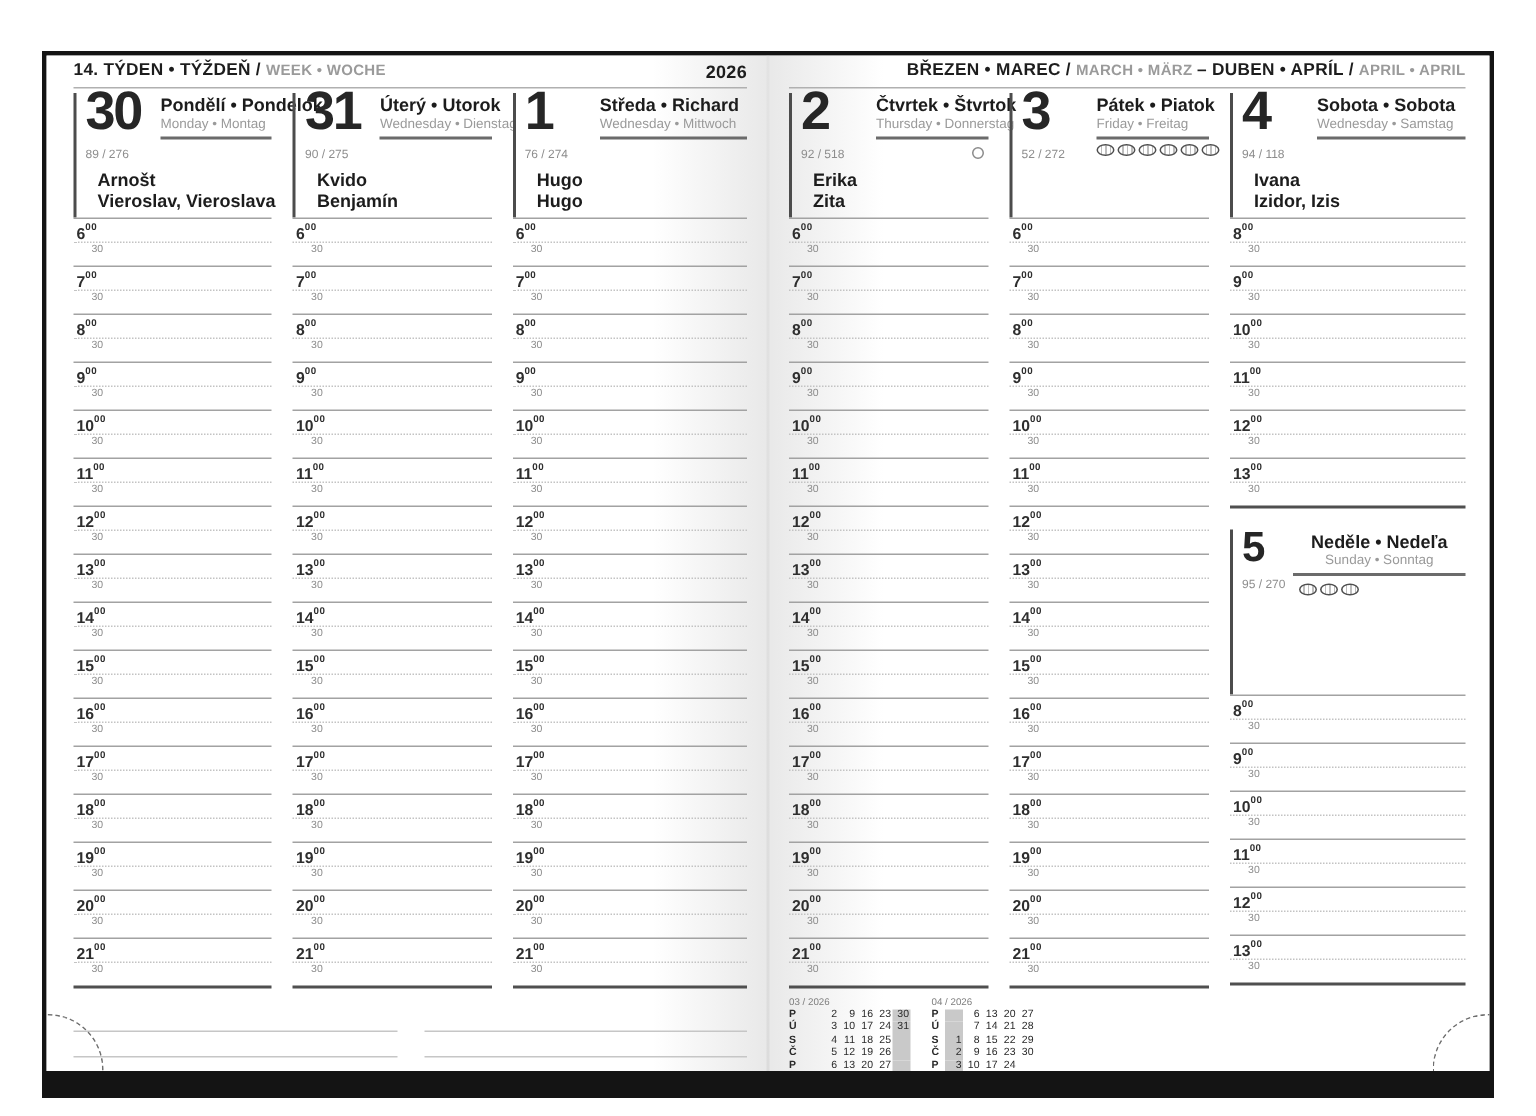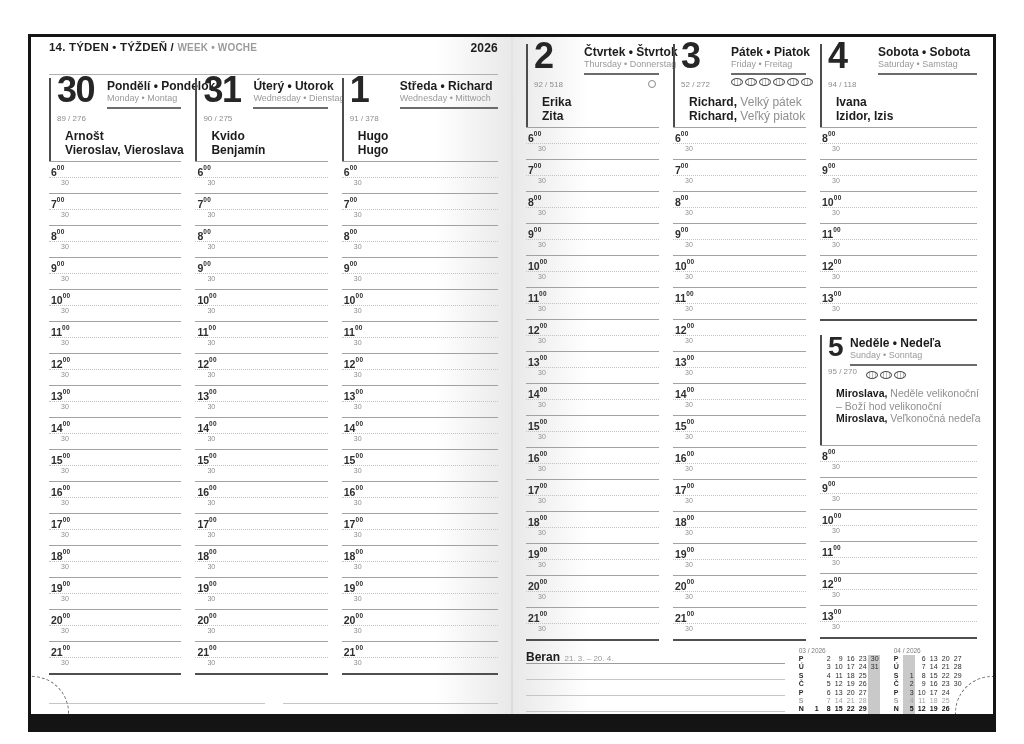--- a/index.html
+++ b/index.html
@@ -4,21 +4,21 @@
 <style>
   html,body{margin:0;padding:0;background:#ffffff;font-family:"Liberation Sans",sans-serif;}
   .canvas{position:relative;width:1024px;height:744px;background:#fff;overflow:hidden;}
   .spread{position:absolute;left:28px;top:34px;width:968px;height:698px;box-sizing:border-box;
           border:3px solid #141414;border-bottom:18px solid #141414;background:#fff;overflow:hidden;}
   .pages{position:relative;display:flex;width:100%;height:100%;}
   .page{position:relative;width:50%;height:100%;box-sizing:border-box;padding:4px 14px 0 18px;}
   .page.left{background:linear-gradient(to right,#ffffff 0%,#ffffff 84%,#e9e9e9 99.5%);}
   .page.right{background:linear-gradient(to left,#ffffff 0%,#ffffff 84%,#e9e9e9 99.5%);padding:4px 16px 0 14px;}
 
-  .page-head{position:relative;height:14px;border-bottom:1.5px solid #b0b0b0;padding-bottom:19px;
+  .page-head{position:relative;height:14px;border-bottom:1.5px solid #b0b0b0;padding-bottom:3px;
              font-size:11.5px;font-weight:bold;color:#1d1d1d;letter-spacing:.2px;white-space:nowrap;}
   .page-head .sub{font-weight:bold;color:#9a9a9a;font-size:10px;}
   .page-head .year{position:absolute;right:0;top:0;font-size:12px;color:#1d1d1d;}
   .page.right .page-head{text-align:right;}
 
   .cols{display:flex;gap:14px;margin-top:3px;}
   .day-col{flex:1 1 0;min-width:0;}
   .day-col.wide{flex:1.18 1 0;}
 
   .day-header{position:relative;height:83px;border-left:2px solid #4c4c4c;padding-left:6px;box-sizing:border-box;}
@@ -37,21 +37,21 @@
 
   .time-grid{border-bottom:2px solid #4f4f4f;}
   .hour{position:relative;height:31px;border-top:1.5px solid #a2a2a2;}
   .hour .h-num{position:absolute;left:2px;top:2px;font-size:10.5px;font-weight:bold;color:#2e2e2e;}
   .hour .h-num sup{font-size:6.5px;vertical-align:6px;letter-spacing:.3px;}
   .hour .half-line{position:absolute;left:0;right:0;top:15px;border-top:1px dotted #c3c3c3;}
   .hour .h-half{position:absolute;left:12px;top:17px;font-size:7px;color:#8d8d8d;}
 
   .sunday-wrap{margin-top:14px;height:110px;position:relative;border-left:2px solid #4c4c4c;padding-left:6px;box-sizing:border-box;}
   .sunday-wrap .day-num{font-size:28px;top:-2px;}
-  .sunday-wrap .day-labels{left:28px;top:1px;}
+  .sunday-wrap .day-labels{left:40px;top:1px;text-align:center;}
   .sunday-wrap .day-ordinal{top:32px;}
   .sunday-wrap .badge-row{left:44px;top:36px;}
   .sunday-wrap .day-names{top:52px;font-size:10.5px;line-height:12.5px;}
 
   .notes{display:flex;gap:18px;margin-top:12px;}
   .notes .note-group{flex:1;}
   .note-line{height:16px;border-bottom:1px solid #c6c6c6;}
 
   .bottom-right{display:flex;margin-top:6px;}
   .br-left{flex:1.45;padding-right:14px;}
@@ -281,21 +281,21 @@
                 </div>
               </div>
             </div>
             <div class="day-col wide">
               <div class="day-header">
                 <div class="day-num">1</div>
                 <div class="day-labels">
                   <div class="day-title">Středa • Richard</div>
                   <div class="day-sub">Wednesday • Mittwoch</div>
                 </div>
-                <div class="day-ordinal">91 / 378</div>
+                <div class="day-ordinal">76 / 274</div>
                 <div class="day-names">
                   <div><b>Hugo</b></div>
                   <div><b>Hugo</b></div>
                 </div>
               </div>
               <div class="time-grid">
                 <div class="hour">
                   <span class="h-num">6<sup>00</sup></span>
                   <div class="half-line"></div>
                   <span class="h-half">30</span>
@@ -388,20 +388,21 @@
           <div class="note-group">
             <div class="note-line"></div>
             <div class="note-line"></div>
             <div class="note-line"></div>
             <div class="note-line"></div>
           </div>
         </div>
       </div>
 
       <div class="page right">
+        <div class="page-head" id="right-header"><span>BŘEZEN • MAREC / </span><span class="sub">MARCH • MÄRZ </span><span>– </span><span>DUBEN • APRÍL / </span><span class="sub">APRIL • APRIL</span></div>
         <div class="cols" id="right-cols">
             <div class="day-col">
               <div class="day-header">
                 <div class="day-num">2</div>
                 <div class="day-labels">
                   <div class="day-title">Čtvrtek • Štvrtok</div>
                   <div class="day-sub">Thursday • Donnerstag</div>
                 </div>
                 <div class="day-ordinal">92 / 518</div>
                 <div class="moon"></div>
@@ -502,24 +503,20 @@
                 </div>
                 <div class="day-ordinal">52 / 272</div>
                 <div class="badge-row">
                   <span class="badge"></span>
                   <span class="badge"></span>
                   <span class="badge"></span>
                   <span class="badge"></span>
                   <span class="badge"></span>
                   <span class="badge"></span>
                 </div>
-                <div class="day-names">
-                  <div><b>Richard,</b><span> Velký pátek</span></div>
-                  <div><b>Richard,</b><span> Veľký piatok</span></div>
-                </div>
               </div>
               <div class="time-grid">
                 <div class="hour">
                   <span class="h-num">6<sup>00</sup></span>
                   <div class="half-line"></div>
                   <span class="h-half">30</span>
                 </div>
                 <div class="hour">
                   <span class="h-num">7<sup>00</sup></span>
                   <div class="half-line"></div>
@@ -595,21 +592,21 @@
                   <div class="half-line"></div>
                   <span class="h-half">30</span>
                 </div>
               </div>
             </div>
             <div class="day-col wide">
               <div class="day-header">
                 <div class="day-num">4</div>
                 <div class="day-labels">
                   <div class="day-title">Sobota • Sobota</div>
-                  <div class="day-sub">Saturday • Samstag</div>
+                  <div class="day-sub">Wednesday • Samstag</div>
                 </div>
                 <div class="day-ordinal">94 / 118</div>
                 <div class="day-names">
                   <div><b>Ivana</b></div>
                   <div><b>Izidor, Izis</b></div>
                 </div>
               </div>
               <div class="time-grid">
                 <div class="hour">
                   <span class="h-num">8<sup>00</sup></span>
@@ -647,25 +644,20 @@
                 <div class="day-labels">
                   <div class="day-title">Neděle • Nedeľa</div>
                   <div class="day-sub">Sunday • Sonntag</div>
                 </div>
                 <div class="day-ordinal">95 / 270</div>
                 <div class="badge-row">
                   <span class="badge"></span>
                   <span class="badge"></span>
                   <span class="badge"></span>
                 </div>
-                <div class="day-names">
-                  <div><b>Miroslava,</b><span> Neděle velikonoční</span></div>
-                  <div><span>– Boží hod velikonoční</span></div>
-                  <div><b>Miroslava,</b><span> Veľkonočná nedeľa</span></div>
-                </div>
               </div>
               <div class="time-grid">
                 <div class="hour">
                   <span class="h-num">8<sup>00</sup></span>
                   <div class="half-line"></div>
                   <span class="h-half">30</span>
                 </div>
                 <div class="hour">
                   <span class="h-num">9<sup>00</sup></span>
                   <div class="half-line"></div>
@@ -688,29 +680,20 @@
                 </div>
                 <div class="hour">
                   <span class="h-num">13<sup>00</sup></span>
                   <div class="half-line"></div>
                   <span class="h-half">30</span>
                 </div>
               </div>
             </div>
           </div>
         <div class="bottom-right">
-          <div class="br-left">
-            <div class="zodiac-line">
-              <span class="zodiac-name">Beran</span>
-              <span class="zodiac-range">21. 3. – 20. 4.</span>
-            </div>
-            <div class="note-line"></div>
-            <div class="note-line"></div>
-            <div class="note-line"></div>
-          </div>
           <div class="br-right" id="mini-cals">
               <div class="mini-cal">
                 <div class="cal-title">03 / 2026</div>
                 <div class="cal-grid" style="grid-template-columns: 9px repeat(6, 12px);">
                   <div class="cal-cell cal-letter">P</div>
                   <div class="cal-cell"></div>
                   <div class="cal-cell">2</div>
                   <div class="cal-cell">9</div>
                   <div class="cal-cell">16</div>
                   <div class="cal-cell">23</div>

